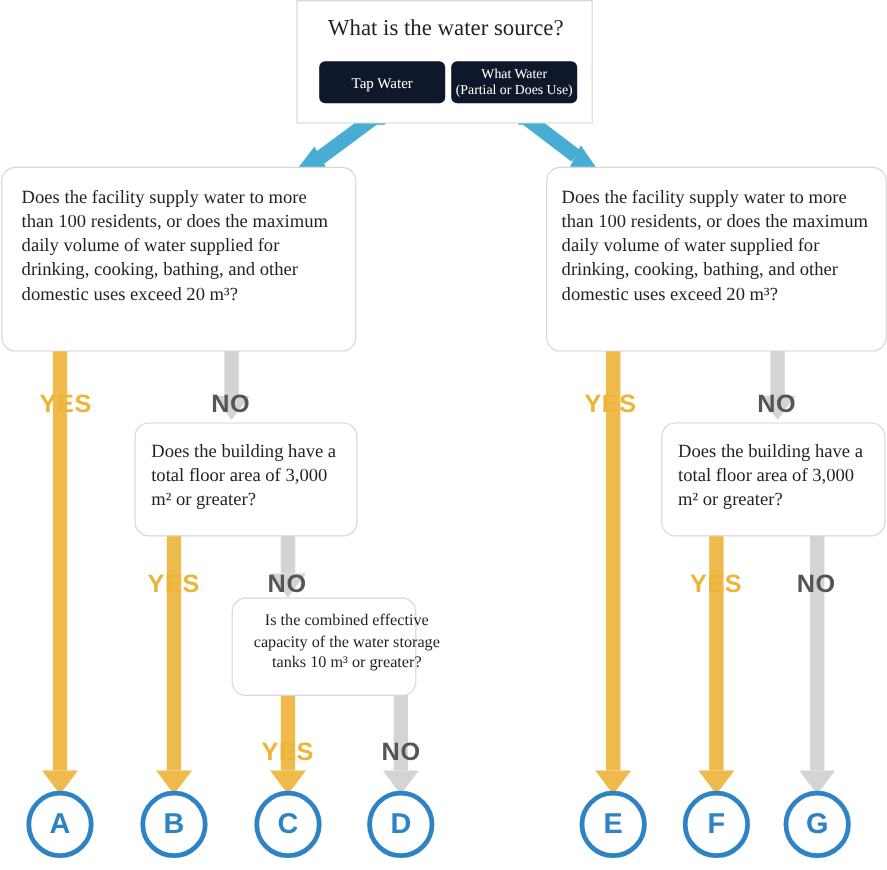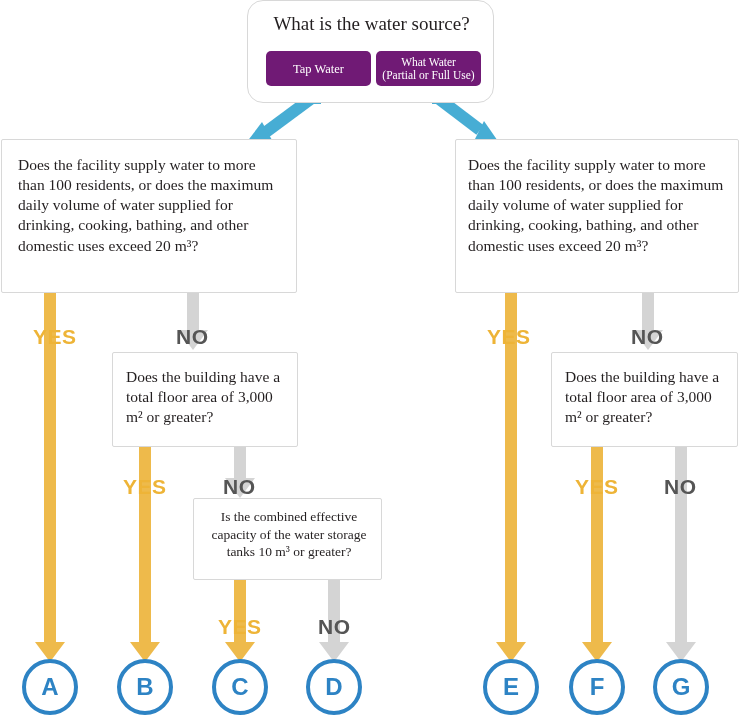--- a/index.html
+++ b/index.html
@@ -9,39 +9,39 @@
     -webkit-font-smoothing:antialiased;
   }
   .stage{position:absolute;left:0;top:0;width:739px;height:725px;}
 
   
   .qbox{
     position:absolute;
     box-sizing:border-box;
     background:#ffffff;
     border:1px solid #d8d8d8;
-    border-radius:2px;
+    border-radius:12px;
     z-index:30;
   }
   .qtext{
     font-family:"Liberation Serif", serif;
     color:#231f20;
     line-height:1.30;
   }
 
   
-  #src-box{left:247px;top:0px;width:247px;height:103px;border-radius:16px;}
+  #src-box{left:247px;top:0px;width:247px;height:103px;border-radius:1px;}
   #src-title{
     position:absolute;left:0;top:12px;width:247px;
     text-align:center;font-size:19px;color:#231f20;
     font-family:"Liberation Serif", serif;
   }
   .srcbtn{
     position:absolute;
-    background:#701a75;
+    background:#0f172a;
     border-radius:5px;
     color:#ffffff;
     text-align:center;
     font-family:"Liberation Serif", serif;
     display:flex;align-items:center;justify-content:center;
     line-height:1.12;
   }
   #btn-tap{left:18px;top:50px;width:105px;height:35px;font-size:12.5px;}
   #btn-well{left:128px;top:50px;width:105px;height:35px;font-size:11.5px;}
 
@@ -51,21 +51,21 @@
   
   #blue-conn{position:absolute;left:0;top:0;width:739px;height:160px;z-index:20;}
 
   
   #box-L1{left:1px;top:139px;width:296px;height:154px;}
   #box-L1 .qtext{position:absolute;left:16px;top:15px;width:268px;font-size:15.5px;}
 
   #box-L2{left:112px;top:352px;width:186px;height:95px;}
   #box-L2 .qtext{position:absolute;left:13px;top:14px;width:162px;font-size:15.5px;}
 
-  #box-L3{left:193px;top:498px;width:189px;height:82px;}
+  #box-L3{left:193px;top:498px;width:154px;height:82px;}
   #box-L3 .qtext{position:absolute;left:9px;top:9px;width:172px;font-size:13.5px;text-align:center;}
 
   #box-R1{left:455px;top:139px;width:284px;height:154px;}
   #box-R1 .qtext{position:absolute;left:12px;top:15px;width:266px;font-size:15.5px;}
 
   #box-R2{left:551px;top:352px;width:187px;height:95px;}
   #box-R2 .qtext{position:absolute;left:13px;top:14px;width:164px;font-size:15.5px;}
 
   
   .farrow{position:absolute;z-index:10;}
@@ -110,21 +110,21 @@
   <div class="qbox" id="src-box">
     <div id="src-title">What is the water source?</div>
 
     <div class="srcbtn" id="btn-tap">
       <span>Tap Water</span>
     </div>
 
     <div class="srcbtn" id="btn-well">
       <span>
         <span style="display:block">What Water</span>
-        <span style="display:block">(Partial or Full Use)</span>
+        <span style="display:block">(Partial or Does Use)</span>
       </span>
     </div>
   </div>
 
   <div class="nub" style="left:299px;top:86px;width:22px;height:18px;"></div>
   <div class="nub" style="left:432px;top:86px;width:22px;height:18px;"></div>
 
   <svg id="blue-conn" viewBox="0 0 739 160">
 
     <g>

